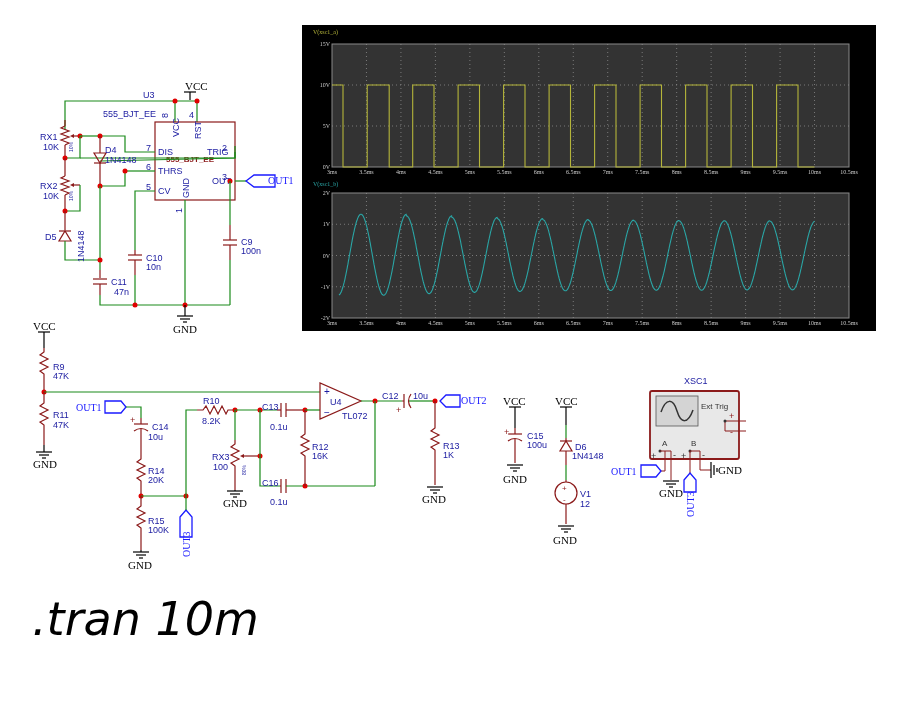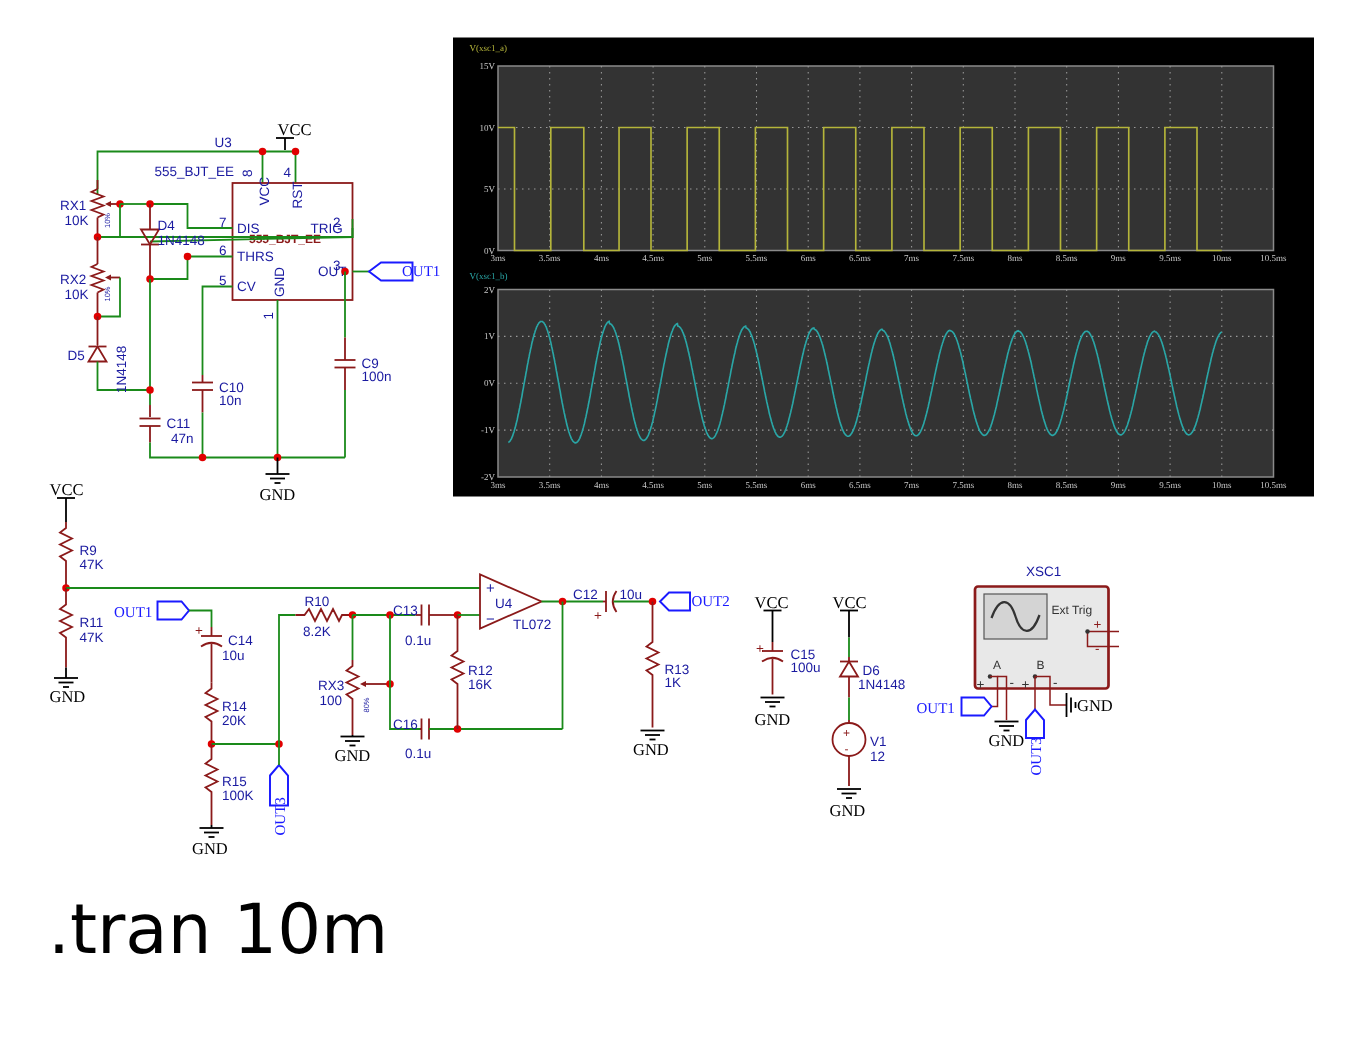--- a/index.html
+++ b/index.html
@@ -6,21 +6,21 @@
   body{width:904px;height:701px;position:relative;overflow:hidden;font-family:"Liberation Sans",sans-serif;}
   #schem{position:absolute;left:0;top:0;}
   .lbl{font-family:"Liberation Sans",sans-serif;font-size:9px;fill:#1a1aa0;}
   .lblp{font-family:"Liberation Serif",serif;font-size:11px;fill:#000;}
   .lblnet{font-family:"Liberation Serif",serif;font-size:10px;fill:#1a1aff;}
   .wire{stroke:#1a8a1a;stroke-width:1.2;fill:none;}
   .comp{stroke:#8b1a1a;stroke-width:1.2;fill:none;}
   .blk{stroke:#000;stroke-width:1.2;fill:none;}
   .dot{fill:#e00000;}
   .port{stroke:#1a1aff;stroke-width:1.3;fill:#fff;}
-  #tran{position:absolute;left:32px;top:592px;font-family:"DejaVu Sans",sans-serif;font-size:46px;color:#000;white-space:nowrap;}
+  #tran{position:absolute;left:32px;top:592px;font-family:"DejaVu Sans",sans-serif;font-style:italic;font-size:46px;color:#000;white-space:nowrap;}
   .pax{font-family:"Liberation Serif",serif;font-size:6px;fill:#c8c8c8;}
 </style>
 </head>
 <body>
 
 <svg id="schem" width="904" height="701" viewBox="0 0 904 701">
 
   <g>
 
     <text class="lblp" x="185" y="90">VCC</text>

